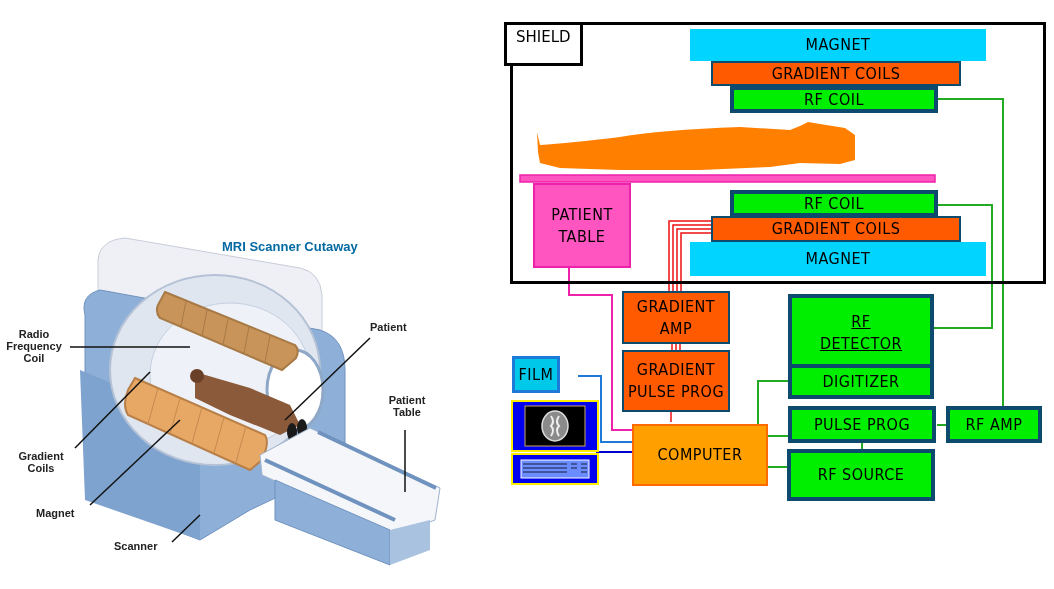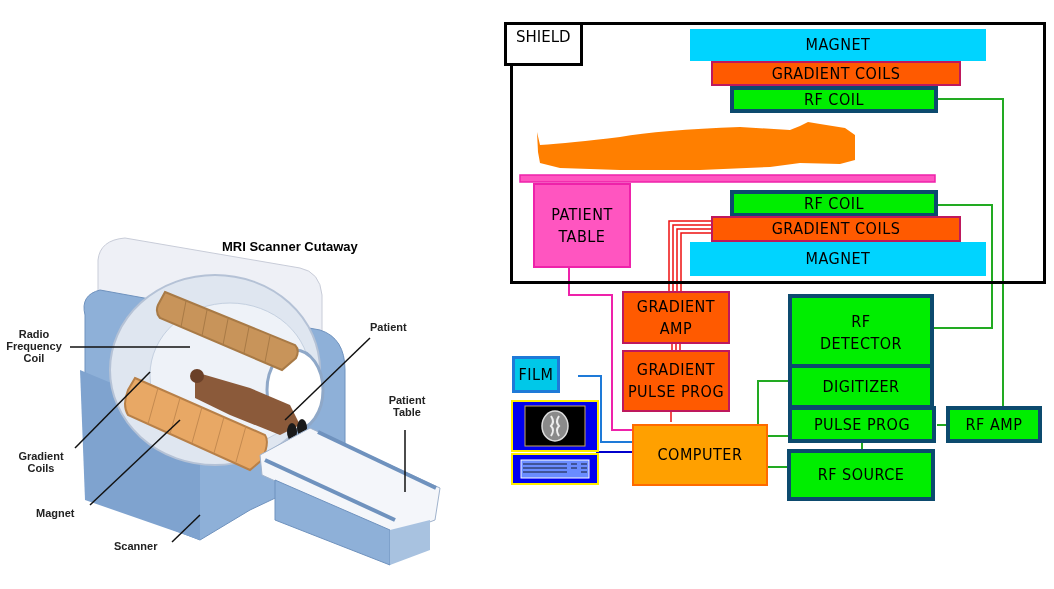--- a/index.html
+++ b/index.html
@@ -1,23 +1,23 @@
 <!DOCTYPE html>
 <html><head>
 <meta charset="utf-8">
 <style>
   html, body { margin:0; padding:0; background:#ffffff; }
   body { width:1054px; height:589px; position:relative; overflow:hidden; font-family:"DejaVu Sans", sans-serif; }
   .abs { position:absolute; }
   .left-panel { left:0; top:220px; width:480px; height:370px; }
-  .ill-title { position:absolute; left:222px; top:19px; font-family:"Liberation Sans", sans-serif; font-weight:bold; font-size:13px; color:#000000; }
+  .ill-title { position:absolute; left:222px; top:19px; font-family:"Liberation Sans", sans-serif; font-weight:bold; font-size:13px; color:#0369a1; }
   .ill-label { position:absolute; font-family:"Liberation Sans", sans-serif; font-weight:bold; font-size:11px; color:#222; text-align:center; line-height:12px; }
   .box { position:absolute; display:flex; align-items:center; justify-content:center; text-align:center; font-family:"DejaVu Sans Condensed","DejaVu Sans", sans-serif; font-size:16px; color:#000; box-sizing:border-box; line-height:22px; letter-spacing:0.5px; }
   .green { background:#00ee00; border:4px solid #0c4a6e; }
-  .red { background:#ff5a00; border:2px solid #be185d; }
+  .red { background:#ff5a00; border:2px solid #0c4a6e; }
   .cyan { background:#00d4ff; }
   .pink { background:#ff55c0; border:2px solid #ee22aa; }
   .orange { background:#ffa000; border:2px solid #ff6a00; }
   .film { background:#00c8e8; border:3px solid #1e7ad8; }
   .shield { position:absolute; left:510px; top:22px; width:536px; height:262px; border:3px solid #000; box-sizing:border-box; }
   .shield-label { position:absolute; left:504px; top:22px; border:3px solid #000; background:#fff; font-family:"DejaVu Sans", sans-serif; font-size:15px; padding:0 9px; box-sizing:border-box; height:44px; line-height:24px; }
   svg.wires { position:absolute; left:0; top:0; }
 </style>
 </head>
 <body>
@@ -144,25 +144,25 @@
 
 <div class="box red" style="left:622px;top:291px;width:108px;height:53px;flex-direction:column;">
   <span>GRADIENT</span>
   <span>AMP</span>
 </div>
 <div class="box red" style="left:622px;top:350px;width:108px;height:62px;flex-direction:column;">
   <span>GRADIENT</span>
   <span>PULSE PROG</span>
 </div>
 
-<div class="box green" style="left:788px;top:294px;width:146px;height:77px;flex-direction:column;">
+<div class="box green" style="left:788px;top:294px;width:146px;height:77px;flex-direction:column;text-decoration:underline;">
   <span>RF</span>
   <span>DETECTOR</span>
 </div>
-<div class="box green" style="left:788px;top:364px;width:146px;height:45px;text-align:center;">DIGITIZER</div>
+<div class="box green" style="left:788px;top:364px;width:146px;height:35px;text-align:center;">DIGITIZER</div>
 <div class="box green" style="left:788px;top:406px;width:148px;height:37px;">PULSE PROG</div>
 <div class="box green" style="left:946px;top:406px;width:96px;height:37px;">RF AMP</div>
 <div class="box green" style="left:768px;top:449px;width:148px;height:52px;margin-left:19px;">RF SOURCE</div>
 
 <div class="box orange" style="left:632px;top:424px;width:136px;height:62px;">COMPUTER</div>
 <div class="box film" style="left:512px;top:356px;width:48px;height:37px;">FILM</div>
 
 <svg class="abs" style="left:511px;top:400px;" width="88" height="85">
   <rect x="1" y="1" width="86" height="50" fill="#0000ee" stroke="#ffee00" stroke-width="2"></rect>
   <rect x="14" y="6" width="60" height="40" fill="#000" stroke="#c8a860" stroke-width="1"></rect>

